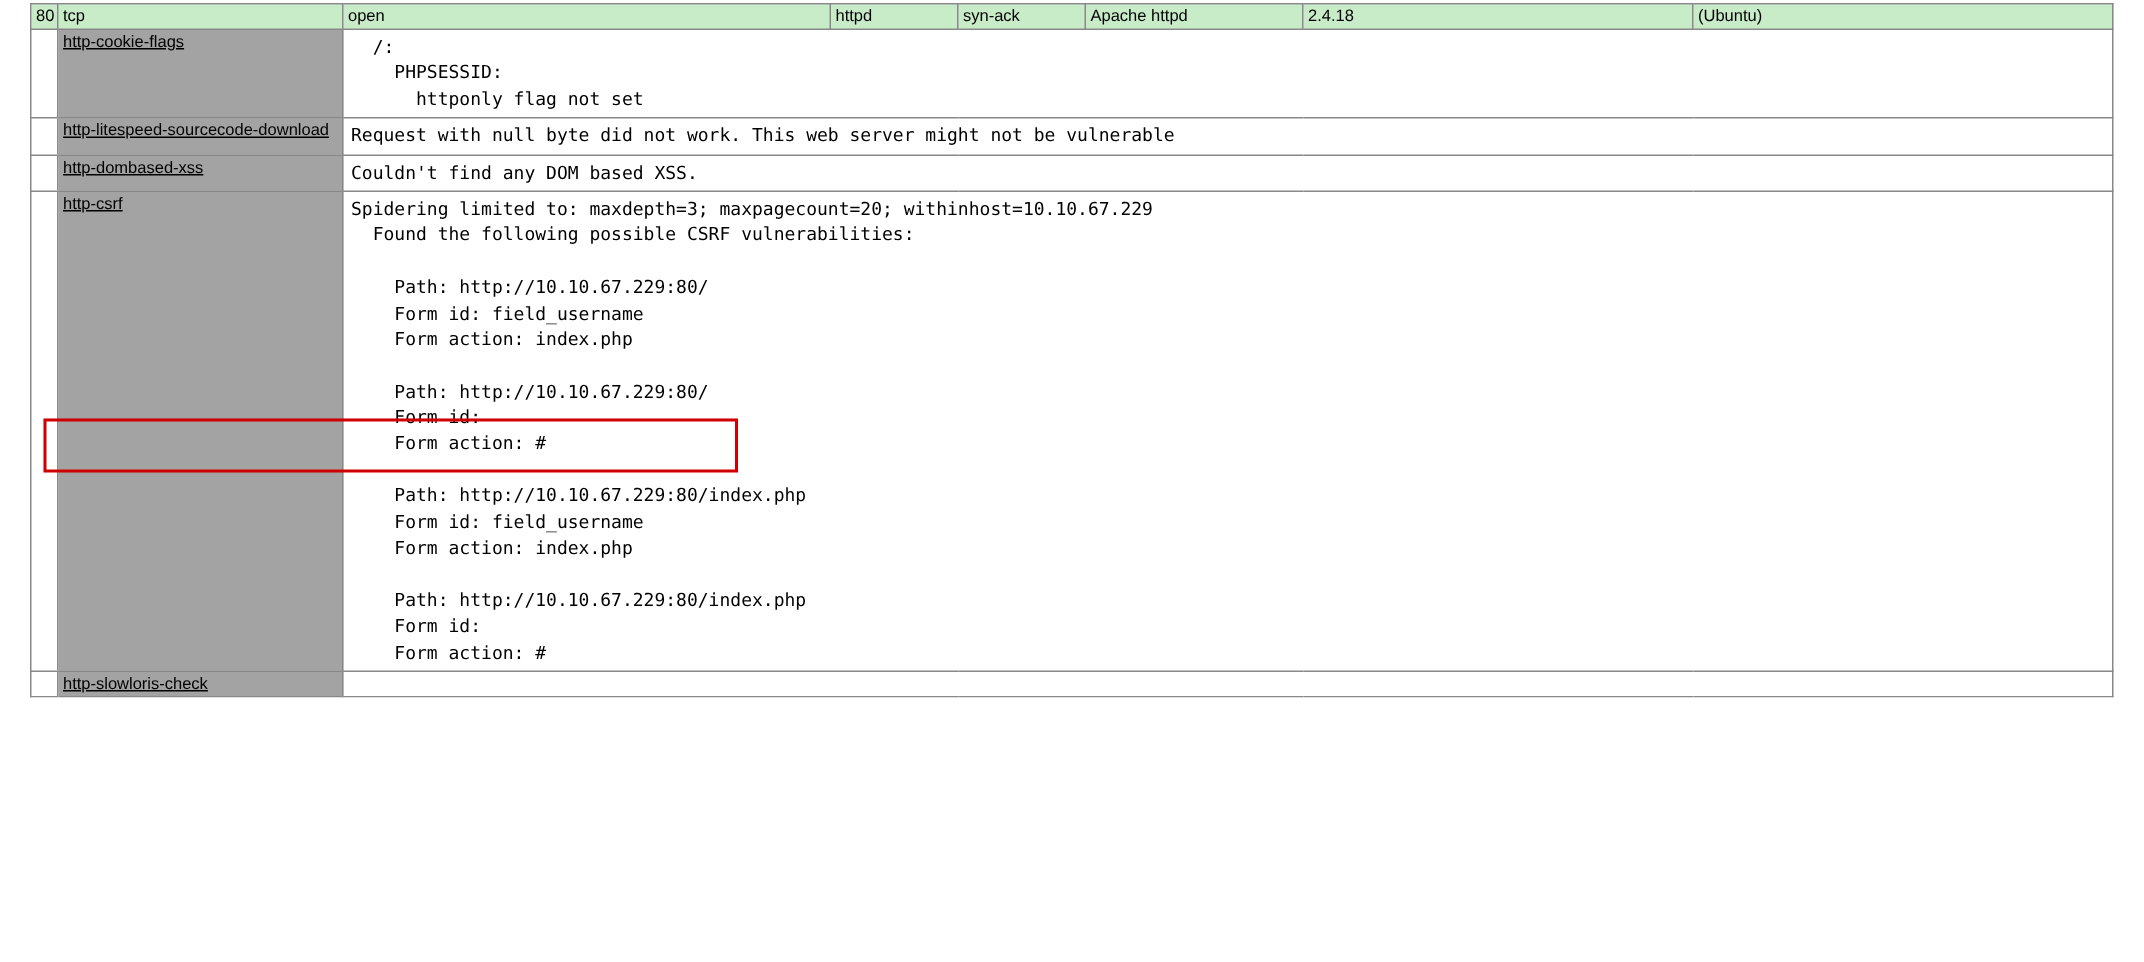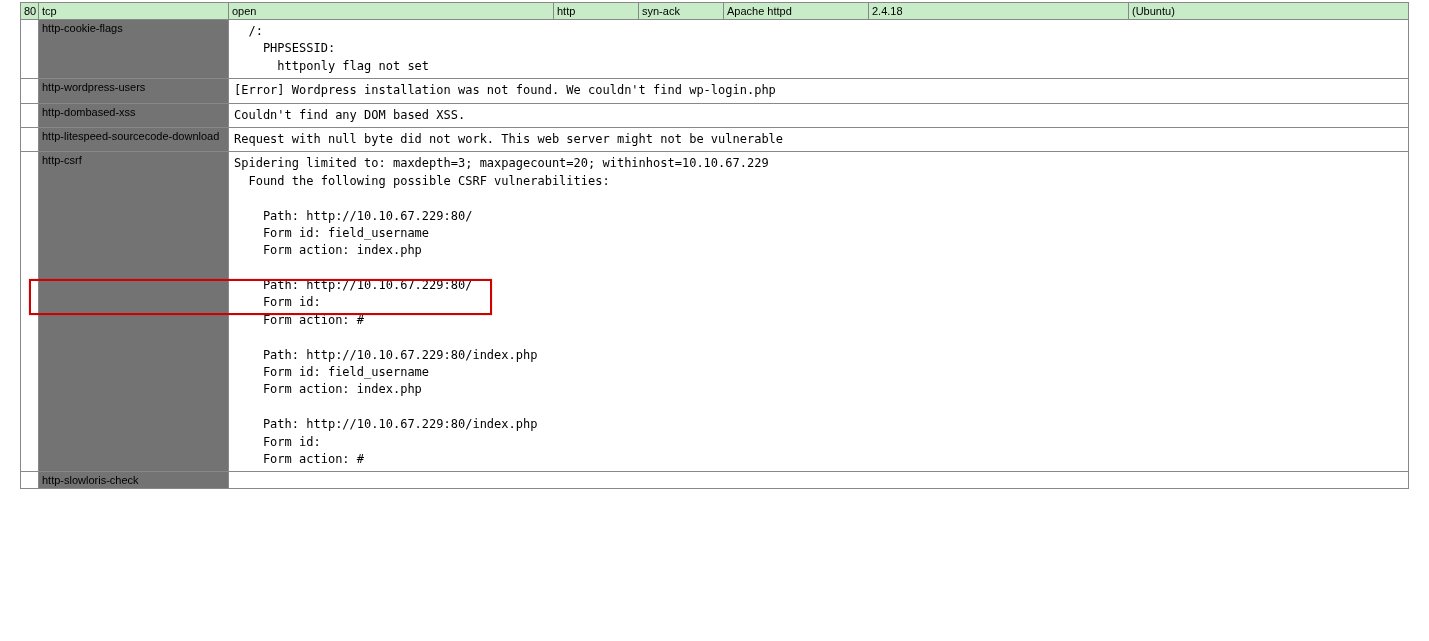--- a/index.html
+++ b/index.html
@@ -23,24 +23,25 @@
       border: 1px solid #888;
       padding: 1px 3px;
       vertical-align: top;
     }
     .header-row td {
       background: #c8ecc8;
       font-size: 11px;
       padding: 2px 3px;
     }
     .script-name-cell {
-      background: #737373;
+      background: #a3a3a3;
       font-size: 11px;
       vertical-align: top;
       padding: 2px 3px;
+      text-decoration: underline;
     }
     .indent-cell {
       background: #ffffff;
       border-right: none;
       width: 18px;
     }
     .output-cell {
       font-family: "DejaVu Sans Mono", "Courier New", monospace;
       font-size: 12px;
       white-space: pre;
@@ -75,47 +76,42 @@
     <col class="col-reason">
     <col class="col-product">
     <col class="col-version">
     <col class="col-extra">
   </colgroup>
   <tbody id="tbody">
     <tr class="header-row">
       <td>80</td>
       <td>tcp</td>
       <td>open</td>
-      <td>http</td>
+      <td>httpd</td>
       <td>syn-ack</td>
       <td>Apache httpd</td>
       <td>2.4.18</td>
       <td>(Ubuntu)</td>
     </tr>
   <tr>
         <td class="indent-cell"></td>
         <td class="script-name-cell">http-cookie-flags</td>
         <td class="output-cell" colspan="6">  /: 
     PHPSESSID: 
       httponly flag not set</td>
       </tr>
       <tr>
         <td class="indent-cell"></td>
-        <td class="script-name-cell">http-wordpress-users</td>
-        <td class="output-cell" colspan="6">[Error] Wordpress installation was not found. We couldn't find wp-login.php</td>
+        <td class="script-name-cell">http-litespeed-sourcecode-download</td>
+        <td class="output-cell" colspan="6">Request with null byte did not work. This web server might not be vulnerable</td>
       </tr>
       <tr>
         <td class="indent-cell"></td>
         <td class="script-name-cell">http-dombased-xss</td>
         <td class="output-cell" colspan="6">Couldn't find any DOM based XSS.</td>
-      </tr>
-      <tr>
-        <td class="indent-cell"></td>
-        <td class="script-name-cell">http-litespeed-sourcecode-download</td>
-        <td class="output-cell" colspan="6">Request with null byte did not work. This web server might not be vulnerable</td>
       </tr>
       <tr>
         <td class="indent-cell"></td>
         <td class="script-name-cell">http-csrf</td>
         <td class="output-cell" colspan="6">Spidering limited to: maxdepth=3; maxpagecount=20; withinhost=10.10.67.229
   Found the following possible CSRF vulnerabilities: 
     
     Path: http://10.10.67.229:80/
     Form id: field_username
     Form action: index.php

